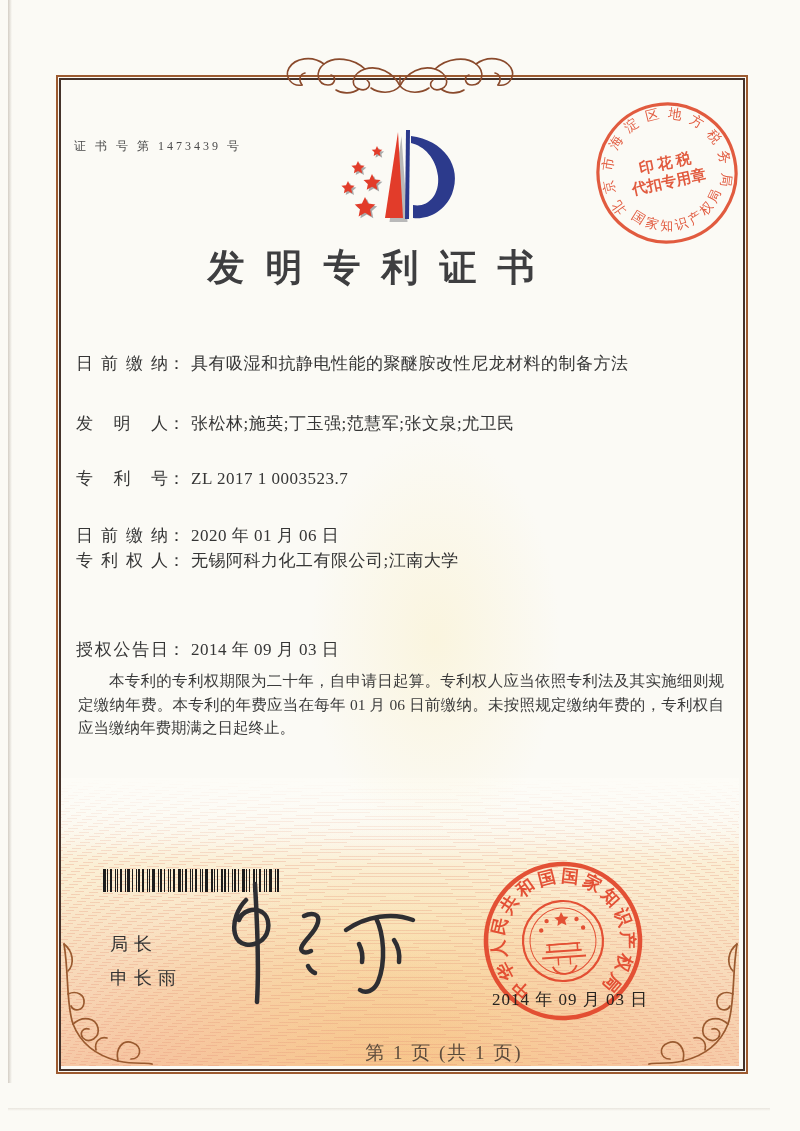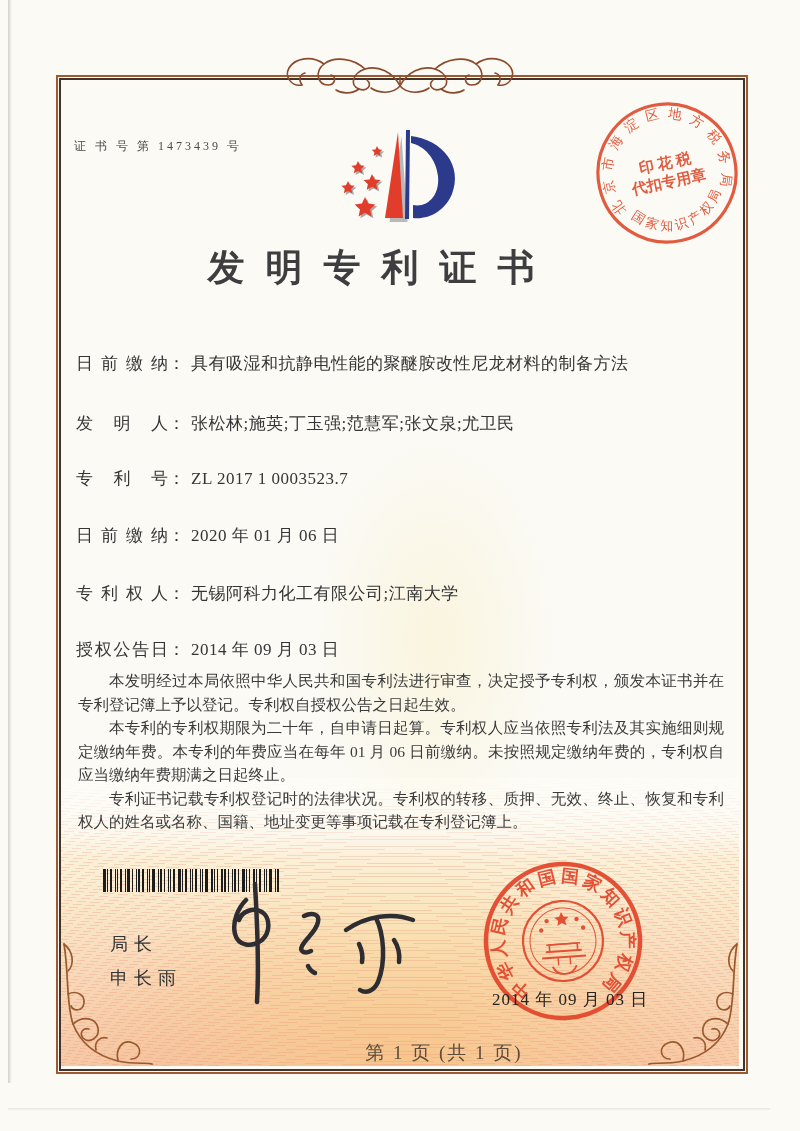--- a/index.html
+++ b/index.html
@@ -147,31 +147,29 @@
   </div>
   <div class="abs field" style="top:412px">
     <span class="flabel">发明人</span><span class="fcolon">：</span><span class="fvalue">张松林;施英;丁玉强;范慧军;张文泉;尤卫民</span>
   </div>
   <div class="abs field" style="top:467px">
     <span class="flabel">专利号</span><span class="fcolon">：</span><span class="fvalue">ZL 2017 1 0003523.7</span>
   </div>
   <div class="abs field" style="top:524px">
     <span class="flabel">日前缴纳</span><span class="fcolon">：</span><span class="fvalue">2020 年 01 月 06 日</span>
   </div>
-  <div class="abs field" style="top:582px">
+  <div class="abs field" style="top:549px">
     <span class="flabel">专利权人</span><span class="fcolon">：</span><span class="fvalue">无锡阿科力化工有限公司;江南大学</span>
   </div>
   <div class="abs field" style="top:638px">
     <span class="flabel">授权公告日</span><span class="fcolon">：</span><span class="fvalue">2014 年 09 月 03 日</span>
   </div>
 
   <div class="abs body-text">
-    <p>本发明经过本局依照中华人民共和国专利法进行审查，决定授予专利权，颁发本证书并在专利登记簿上予以登记。专利权自授权公告之日起生效。</p>
     <p>本专利的专利权期限为二十年，自申请日起算。专利权人应当依照专利法及其实施细则规定缴纳年费。本专利的年费应当在每年 01 月 06 日前缴纳。未按照规定缴纳年费的，专利权自应当缴纳年费期满之日起终止。</p>
-    <p>专利证书记载专利权登记时的法律状况。专利权的转移、质押、无效、终止、恢复和专利权人的姓名或名称、国籍、地址变更等事项记载在专利登记簿上。</p>
   </div>
 
   <div class="abs barcode">
       <span style="width: 3px; margin-right: 1px;"></span>
       <span style="width: 1px; margin-right: 2px;"></span>
       <span style="width: 2px; margin-right: 3px;"></span>
       <span style="width: 1px; margin-right: 1px;"></span>
       <span style="width: 1px; margin-right: 2px;"></span>
       <span style="width: 2px; margin-right: 3px;"></span>
       <span style="width: 1px; margin-right: 1px;"></span>

